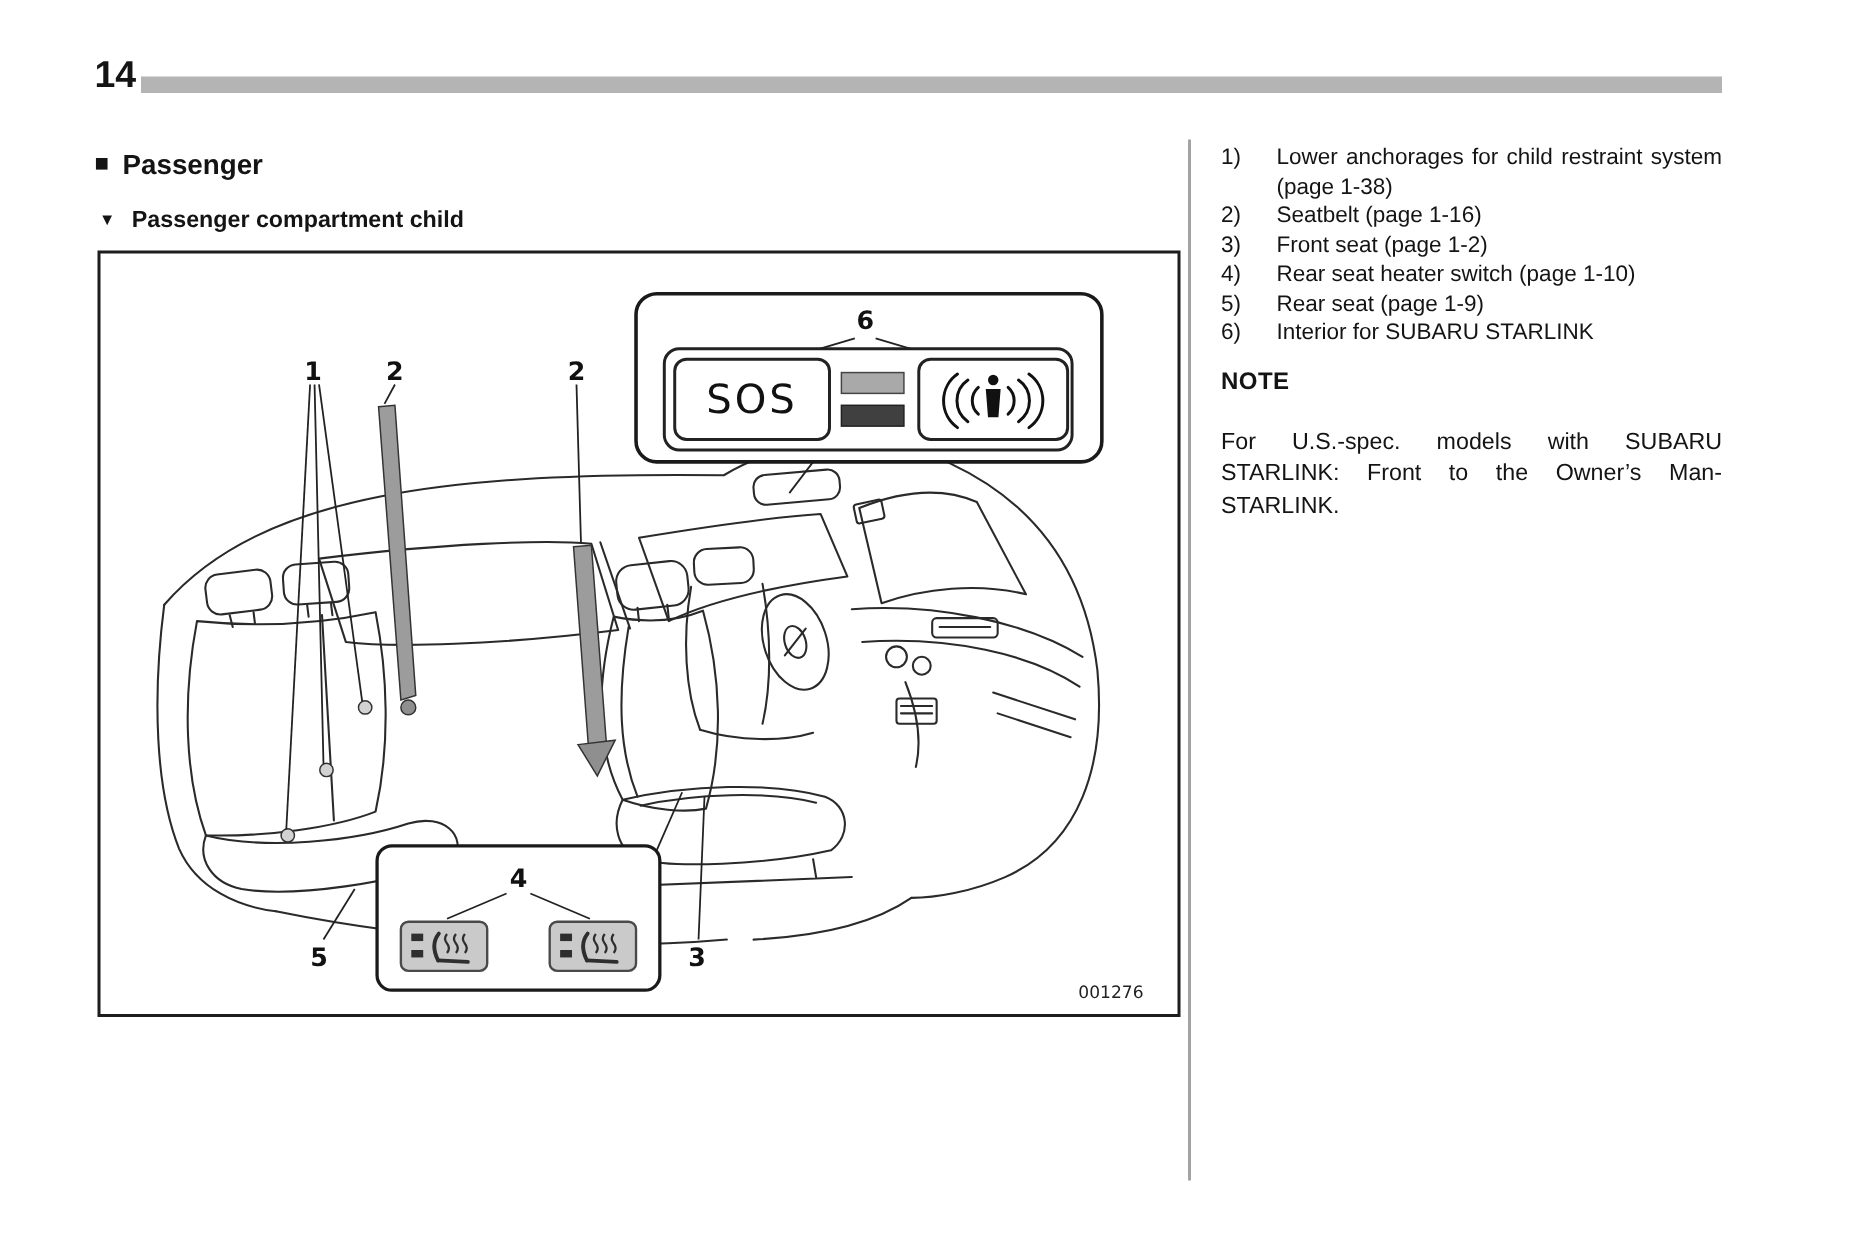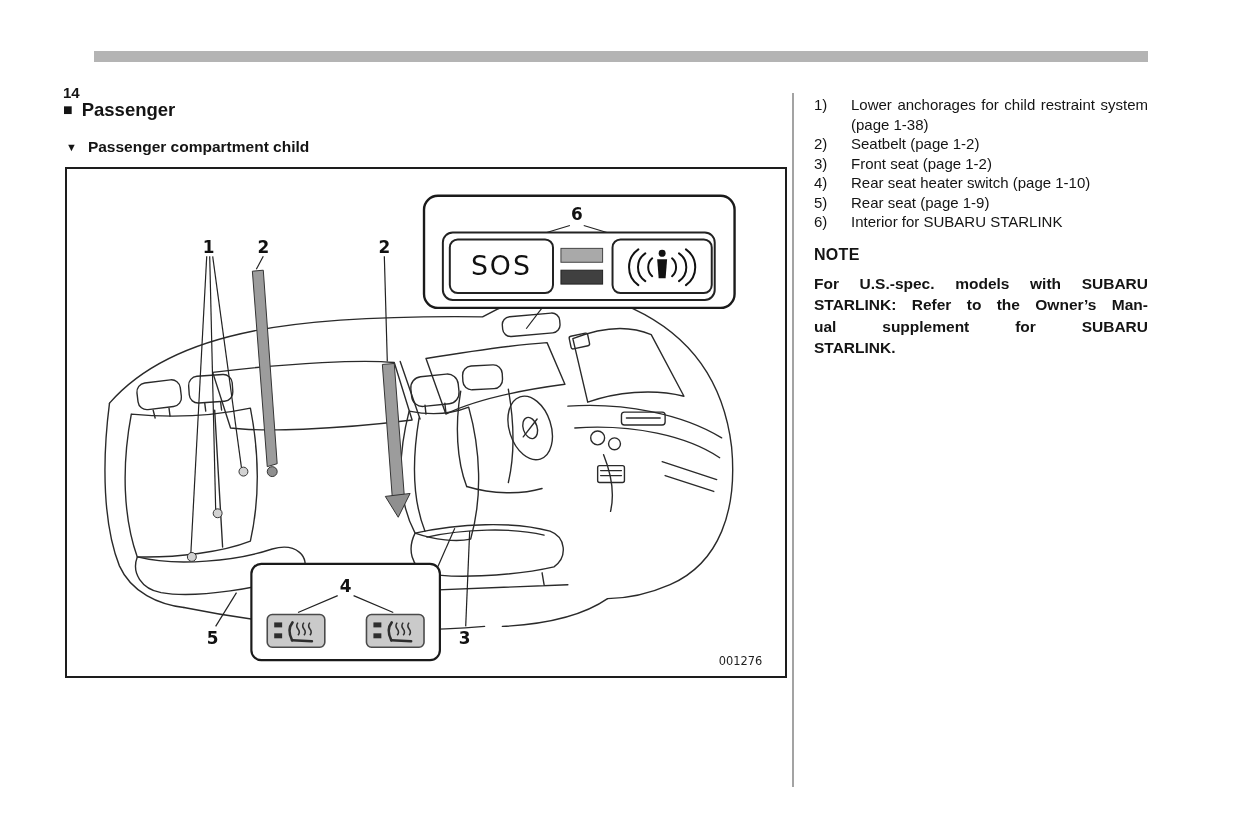--- a/index.html
+++ b/index.html
@@ -4,35 +4,35 @@
 <style>
   * { margin:0; padding:0; box-sizing:border-box; }
   html,body { width:1241px; height:827px; }
   body {
     background:#ffffff;
     font-family:"Liberation Sans", sans-serif;
     color:#141414;
     position:relative;
     overflow:hidden;
   }
-  .page-number { position:absolute; left:63px; top:36px; font-size:15px; font-weight:bold;margin-top:48px; }
+  .page-number { position:absolute; left:63px; top:36px; font-size:25px; font-weight:bold; }
   .header-bar { position:absolute; left:94px; top:51px; width:1054px; height:11px; background:#b4b4b4; }
   .section-heading { position:absolute; left:63px; top:99px; display:flex; align-items:center; gap:9px; font-weight:bold; font-size:18.5px; }
   .section-square { font-size:16px; line-height:1; }
   .subsection-heading { position:absolute; left:66px; top:138px; display:flex; align-items:center; gap:11px; font-weight:bold; font-size:15.5px; }
   .subsection-triangle { font-size:11px; }
   .figure-frame { position:absolute; left:65px; top:167px; width:722px; height:511px; border:2px solid #1d1d1d; background:#fff; }
   .figure-frame svg { display:block; width:100%; height:100%; }
   .col-divider { position:absolute; left:792px; top:93px; width:2px; height:694px; background:#a3a3a3; }
   .right-col { position:absolute; left:814px; top:95px; width:334px; }
   .ref-item { display:flex; font-size:15px; line-height:19.5px; }
   .ref-num { width:37px; flex:none; }
   .ref-text { flex:1; text-align:justify; }
   .note-title { font-size:16px; font-weight:bold; margin-top:14px; letter-spacing:0.3px; }
-  .note-body { margin-top:9px; font-weight:bold; font-size:15.5px; line-height:21.5px; }
+  .note-body { margin-top:20px; font-weight:normal; font-size:15.5px; line-height:21.5px; }
   .note-line { text-align:justify; text-align-last:justify; }
   .note-line.last { text-align-last:left; }
   svg text { font-family:"DejaVu Sans","Liberation Sans",sans-serif; }
   .callout-num { font-size:17px; font-weight:bold; fill:#111; }
   .sos-text { font-size:27px; letter-spacing:2px; fill:#111; }
   .fig-code { font-size:11.5px; fill:#222; }
 </style>
 </head>
 <body>
 
@@ -181,21 +181,21 @@
 
 <div class="col-divider"></div>
 
 <div class="right-col">
   <div class="ref-item">
     <span class="ref-num">1)</span>
     <span class="ref-text">Lower anchorages for child restraint system (page 1-38)</span>
   </div>
   <div class="ref-item">
     <span class="ref-num">2)</span>
-    <span class="ref-text">Seatbelt (page 1-2)</span>
+    <span class="ref-text">Seatbelt (page 1-16)</span>
   </div>
   <div class="ref-item">
     <span class="ref-num">3)</span>
     <span class="ref-text">Front seat (page 1-2)</span>
   </div>
   <div class="ref-item">
     <span class="ref-num">4)</span>
     <span class="ref-text">Rear seat heater switch (page 1-10)</span>
   </div>
   <div class="ref-item">
@@ -203,17 +203,16 @@
     <span class="ref-text">Rear seat (page 1-9)</span>
   </div>
   <div class="ref-item">
     <span class="ref-num">6)</span>
     <span class="ref-text">Interior for SUBARU STARLINK</span>
   </div>
 
   <div class="note-title">NOTE</div>
   <div class="note-body">
     <div class="note-line">For U.S.-spec. models with SUBARU</div>
-    <div class="note-line">STARLINK: Refer to the Owner’s Man-</div>
-    <div class="note-line">ual supplement for SUBARU</div>
+    <div class="note-line">STARLINK: Front to the Owner’s Man-</div>
     <div class="note-line last">STARLINK.</div>
   </div>
 </div>
 
 </body></html>

